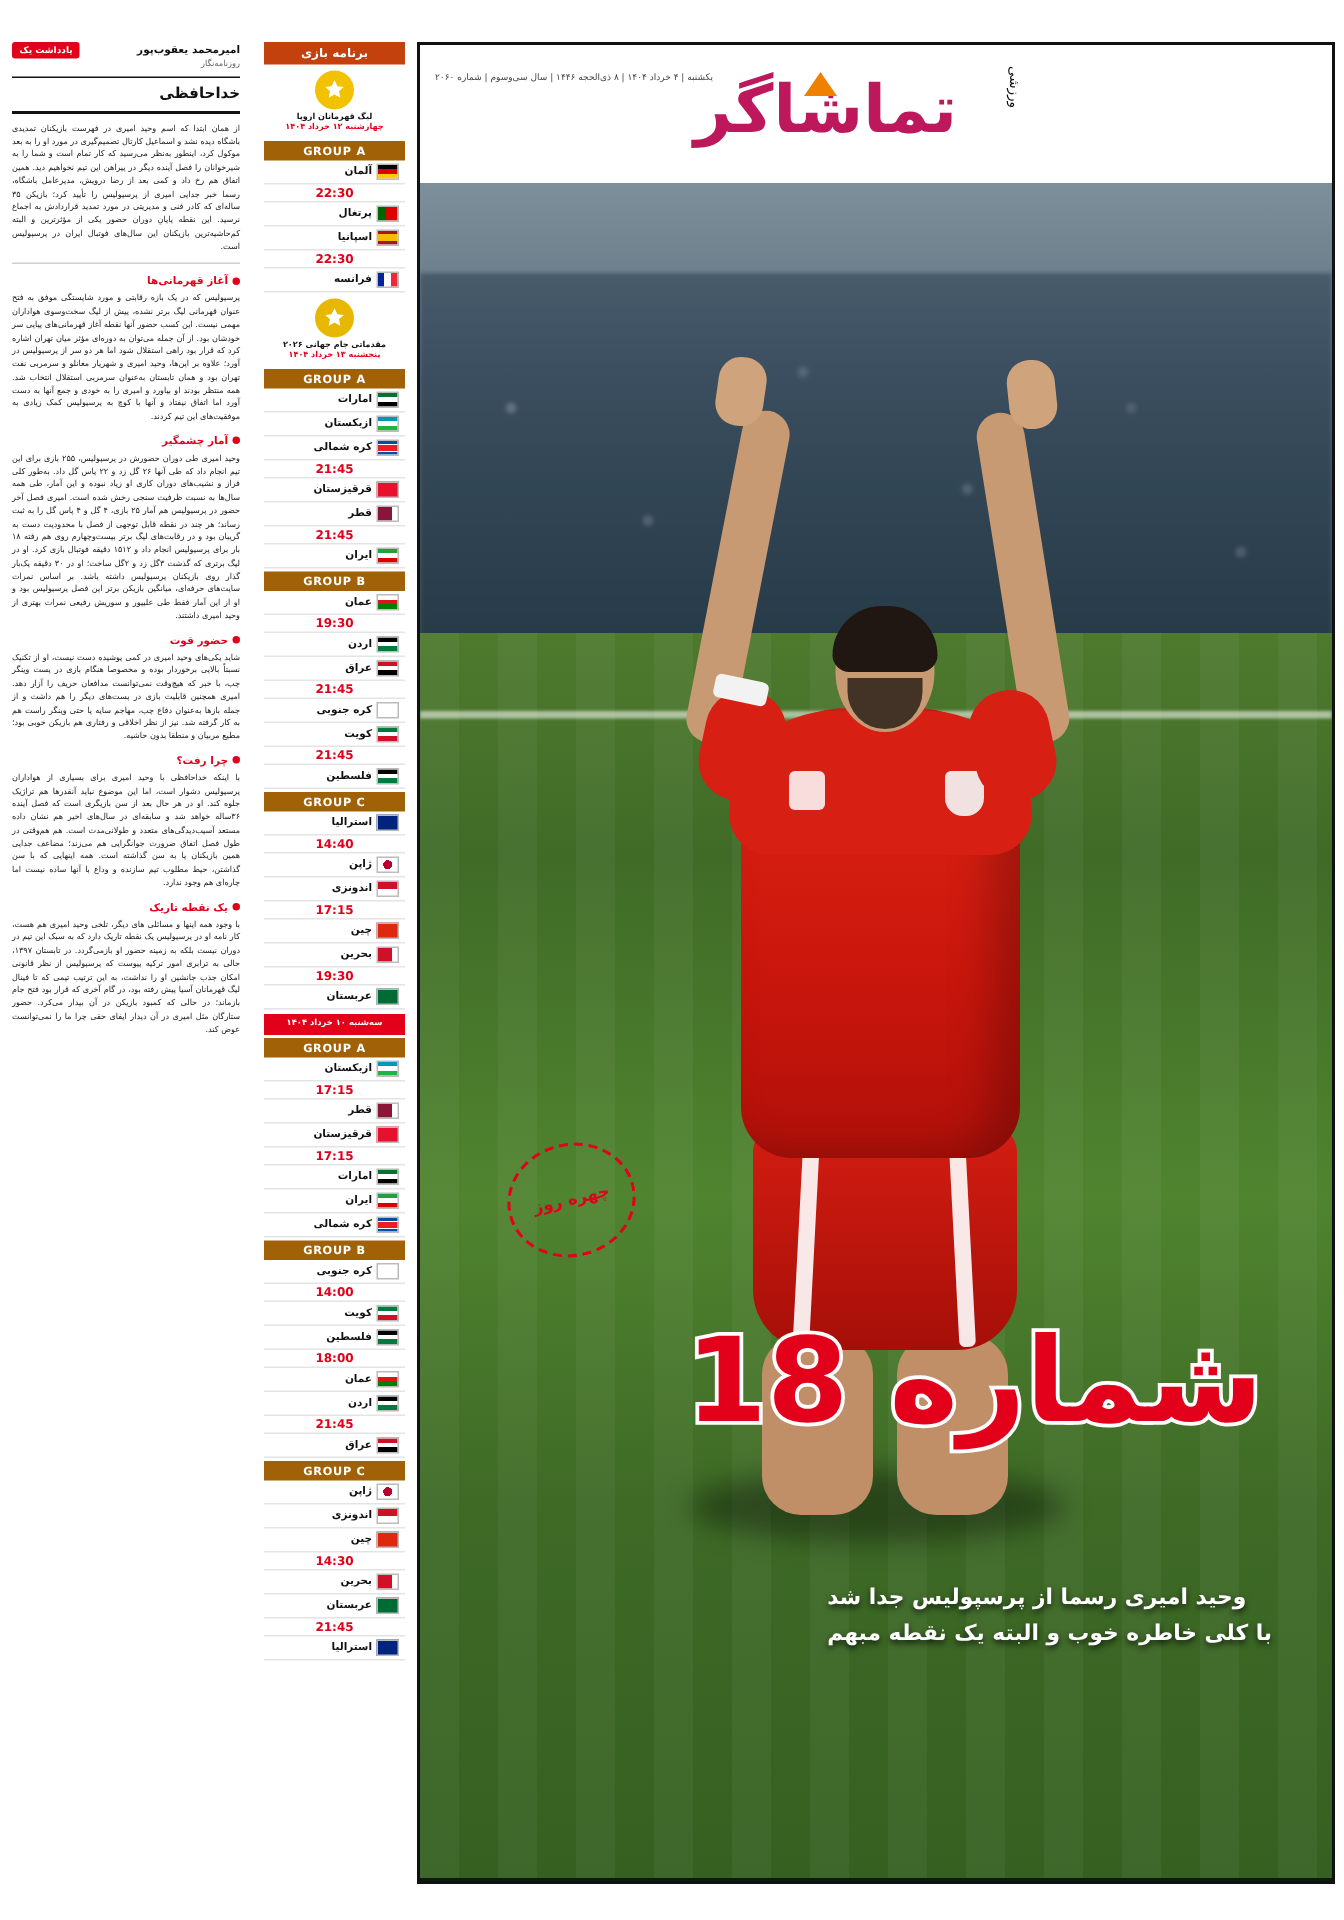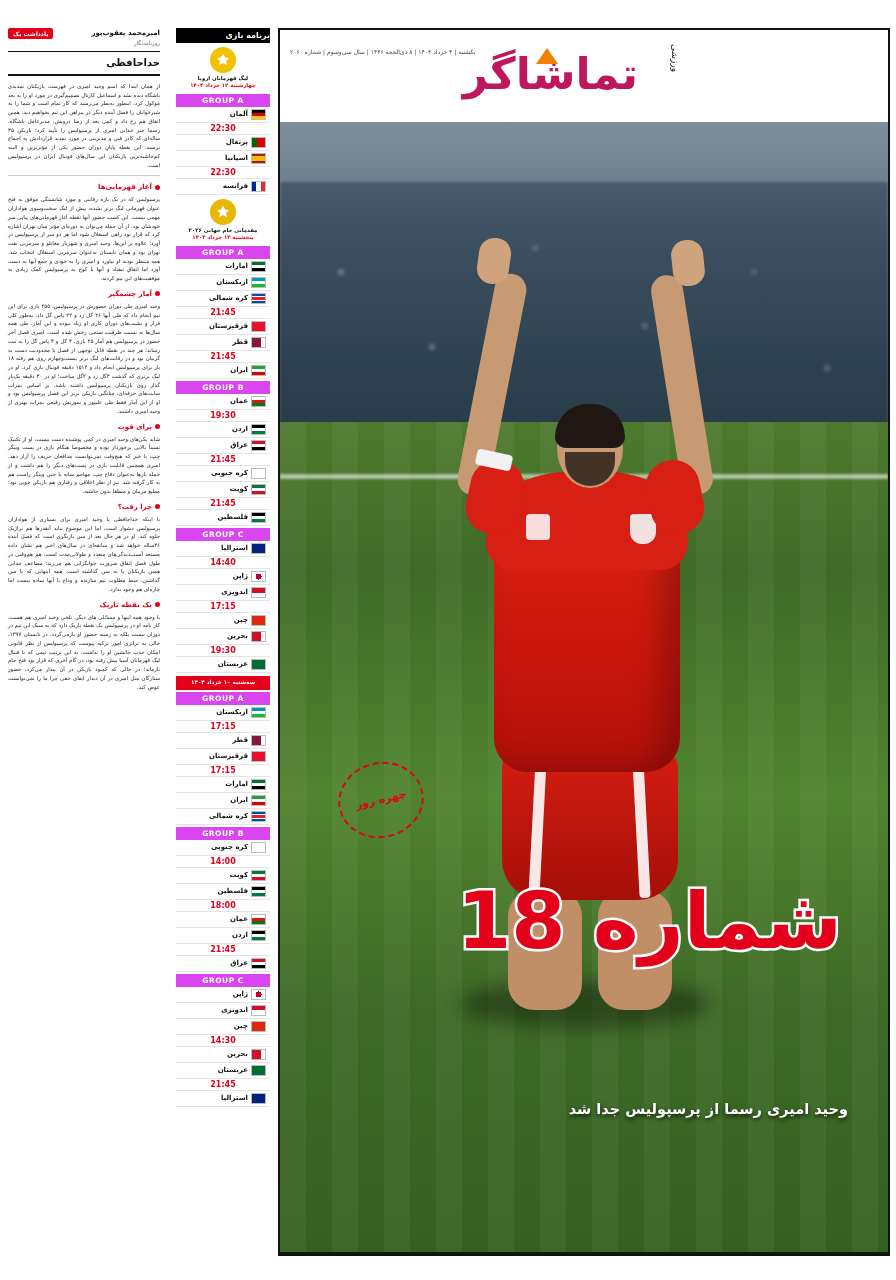--- a/index.html
+++ b/index.html
@@ -19,28 +19,28 @@
   .op-rule2{height:2px;background:#111;margin:6px 8px 6px 8px;}
   .op-body{columns:1;padding:0 8px;}
   .op-par{font-size:5.4px;line-height:1.62;text-align:justify;color:#1a1a1a;margin:0 0 6px 0;direction:rtl;}
   .op-sub{display:flex;align-items:center;gap:3px;justify-content:flex-start;direction:rtl;margin:7px 0 4px 0;}
   .op-sub .dot{width:5px;height:5px;background:#e2001a;border-radius:50%;display:inline-block;flex:0 0 auto;}
   .op-sub .tx{font-size:7px;font-weight:bold;color:#e2001a;}
   .op-divline{height:1px;background:#cfcfcf;margin:5px 0;}
 
   
   .strip{position:absolute;left:176px;top:28px;width:94px;height:1224px;background:#ffffff;}
-  .strip-title{background:#000000;color:#fff;font-size:8px;font-weight:bold;padding:3px 0;letter-spacing:0;}
+  .strip-title{background:#c2410c;color:#fff;text-align:center;font-size:8px;font-weight:bold;padding:3px 0;letter-spacing:0;}
   .comp{padding:4px 0 2px 0;text-align:center;}
   .comp-logo{width:26px;height:26px;margin:0 auto 2px auto;border-radius:50%;background:#f2c200;display:flex;align-items:center;justify-content:center;}
   .comp-logo.fifa{background:#e8b700;}
   .comp-logo svg{display:block;}
   .comp-name{font-size:5.4px;color:#111;line-height:1.35;font-weight:bold;}
   .comp-date{font-size:5.4px;color:#e2001a;font-weight:bold;line-height:1.4;}
-  .grp{background:#d946ef;color:#fff;font-size:7.5px;font-weight:bold;text-align:center;padding:2px 0;margin:2px 0 0 0;letter-spacing:0.5px;}
+  .grp{background:#a16207;color:#fff;font-size:7.5px;font-weight:bold;text-align:center;padding:2px 0;margin:2px 0 0 0;letter-spacing:0.5px;}
   .mrow{display:flex;align-items:center;justify-content:space-between;direction:rtl;padding:2px 4px;border-bottom:1px solid #e4e4e4;}
   .mrow .flag{width:13px;height:9px;border:0.5px solid #bbb;flex:0 0 auto;}
   .mrow .team{font-size:7px;font-weight:bold;color:#111;flex:1;text-align:right;padding-right:3px;}
   .mrow.time{justify-content:center;padding:1px 4px;border-bottom:1px solid #e4e4e4;}
   .mrow .tm{font-size:8px;font-weight:bold;color:#e2001a;text-align:center;width:100%;}
   .daybar{background:#e2001a;color:#fff;font-size:5.6px;font-weight:bold;text-align:center;padding:3px 2px;line-height:1.4;margin-top:3px;}
 
   
   .paper{position:absolute;left:278px;top:28px;width:608px;height:1224px;background:#0d1a0d;border:2px solid #111;overflow:hidden;}
   .masthead{position:relative;height:92px;background:#fff;}
@@ -93,21 +93,21 @@
   .shadowg{position:absolute;left:180px;top:858px;width:250px;height:48px;background:rgba(0,0,0,.35);border-radius:50%;filter:blur(9px);}
   .crest{position:absolute;left:350px;top:392px;width:26px;height:30px;background:#f3f3f3;border-radius:4px 4px 12px 12px;opacity:.92;}
   .crest2{position:absolute;left:246px;top:392px;width:24px;height:26px;background:#ffffff;border-radius:4px;opacity:.85;}
 
   
   .payan{position:absolute;right:24px;top:590px;font-size:168px;font-weight:bold;color:#e2001a;line-height:.9;-webkit-text-stroke:7px #ffffff;paint-order:stroke fill;text-shadow:0 4px 10px rgba(0,0,0,.35);direction:rtl;}
   .shomare{position:absolute;right:46px;top:760px;font-size:78px;font-weight:bold;color:#e2001a;-webkit-text-stroke:5px #fff;paint-order:stroke fill;line-height:1;direction:rtl;}
   .stamp{position:absolute;left:58px;top:640px;width:86px;height:76px;transform:rotate(-13deg);}
   .stamp .ring{position:absolute;inset:0;border:2.5px dashed #e2001a;border-radius:50%;}
   .stamp .tx{position:absolute;inset:0;display:flex;flex-direction:column;align-items:center;justify-content:center;color:#e2001a;font-size:11px;font-weight:bold;line-height:1.35;}
-  .kicker{position:absolute;right:40px;bottom:130px;text-align:left;direction:rtl;}
+  .kicker{position:absolute;right:40px;bottom:150px;text-align:left;direction:rtl;}
   .kicker div{color:#ffffff;font-size:14.5px;font-weight:bold;line-height:1.65;text-shadow:0 2px 4px rgba(0,0,0,.75);}
 </style>
 </head>
 <body>
 
 <div class="page">
 
   <div class="opinion">
     <div class="op-head">
       <div class="op-head-r">
@@ -127,21 +127,21 @@
         <span class="tx">آغاز قهرمانی‌ها</span>
       </div>
       <p class="op-par">پرسپولیس که در یک بازه رقابتی و مورد شایستگی موفق به فتح عنوان قهرمانی لیگ برتر نشده، پیش از لیگ سخت‌وسوی هواداران مهمی نیست. این کسب حضور آنها نقطه آغاز قهرمانی‌های پیاپی سر خودشان بود. از آن جمله می‌توان به دوره‌ای مؤثر میان تهران اشاره کرد که قرار بود راهی استقلال شود اما هر دو سر از پرسپولیس در آورد؛ علاوه بر این‌ها، وحید امیری و شهریار مغانلو و سرمربی نفت تهران بود و همان تابستان به‌عنوان سرمربی استقلال انتخاب شد. همه منتظر بودند او بیاورد و امیری را به خودی و جمع آنها به دست آورد اما اتفاق نیفتاد و آنها با کوچ به پرسپولیس کمک زیادی به موفقیت‌های این تیم کردند.</p>
       <div class="op-sub">
         <span class="dot"></span>
         <span class="tx">آمار چشمگیر</span>
       </div>
       <p class="op-par">وحید امیری طی دوران حضورش در پرسپولیس، ۲۵۵ بازی برای این تیم انجام داد که طی آنها ۲۶ گل زد و ۲۲ پاس گل داد. به‌طور کلی فراز و نشیب‌های دوران کاری او زیاد نبوده و این آمار، طی همه سال‌ها به نسبت ظرفیت سنجی رخش شده است. امیری فصل آخر حضور در پرسپولیس هم آمار ۲۵ بازی، ۴ گل و ۴ پاس گل را به ثبت رساند؛ هر چند در نقطه قابل توجهی از فصل با محدودیت دست به گریبان بود و در رقابت‌های لیگ برتر بیست‌وچهارم روی هم رفته ۱۸ بار برای پرسپولیس انجام داد و ۱۵۱۲ دقیقه فوتبال بازی کرد. او در لیگ برتری که گذشت ۳گل زد و ۲گل ساخت؛ او در ۳۰ دقیقه یک‌بار گذار روی بازیکنان پرسپولیس داشته باشد. بر اساس نمرات سایت‌های حرفه‌ای، میانگین بازیکن برتر این فصل پرسپولیس بود و او از این آمار فقط طی علیپور و سوریش رفیعی نمرات بهتری از وحید امیری داشتند.</p>
       <div class="op-sub">
         <span class="dot"></span>
-        <span class="tx">برای قوت</span>
+        <span class="tx">حضور قوت</span>
       </div>
       <p class="op-par">شاید یکی‌های وحید امیری در کمی پوشیده دست نیست، او از تکنیک نسبتاً بالایی برخوردار بوده و مخصوصا هنگام بازی در پست وینگر چپ، با خبر که هیچ‌وقت نمی‌توانست مدافعان حریف را آزار دهد. امیری همچنین قابلیت بازی در پست‌های دیگر را هم داشت و از جمله بازها به‌عنوان دفاع چپ، مهاجم سایه یا حتی وینگر راست هم به کار گرفته شد. نیز از نظر اخلاقی و رفتاری هم بازیکن خوبی بود؛ مطیع مربیان و منطقا بدون حاشیه.</p>
       <div class="op-sub">
         <span class="dot"></span>
         <span class="tx">چرا رفت؟</span>
       </div>
       <p class="op-par">با اینکه خداحافظی با وحید امیری برای بسیاری از هواداران پرسپولیس دشوار است، اما این موضوع نباید آنقدرها هم تراژیک جلوه کند. او در هر حال بعد از سن بازیگری است که فصل آینده ۳۶ساله خواهد شد و سابقه‌ای در سال‌های اخیر هم نشان داده مستعد آسیب‌دیدگی‌های متعدد و طولانی‌مدت است. هم هم‌وقتی در طول فصل اتفاق ضرورت جوانگرایی هم می‌زند؛ مضاعف جدایی همین بازیکنان یا به سن گذاشته است. همه اینهایی که با سن گذاشتن، حیط مطلوب تیم سازنده و وداع با آنها ساده نیست اما چاره‌ای هم وجود ندارد.</p>
       <div class="op-sub">
         <span class="dot"></span>
         <span class="tx">یک نقطه تاریک</span>
@@ -432,16 +432,17 @@
 
       <div class="stamp">
         <div class="ring"></div>
         <div class="tx">چهره روز</div>
       </div>
 
       <div class="shomare">شماره 18</div>
 
       <div class="kicker">
         <div>وحید امیری رسما از پرسپولیس جدا شد</div>
+        <div>با کلی خاطره خوب و البته یک نقطه مبهم</div>
       </div>
     </div>
   </div>
 </div>
 
 </body></html>

